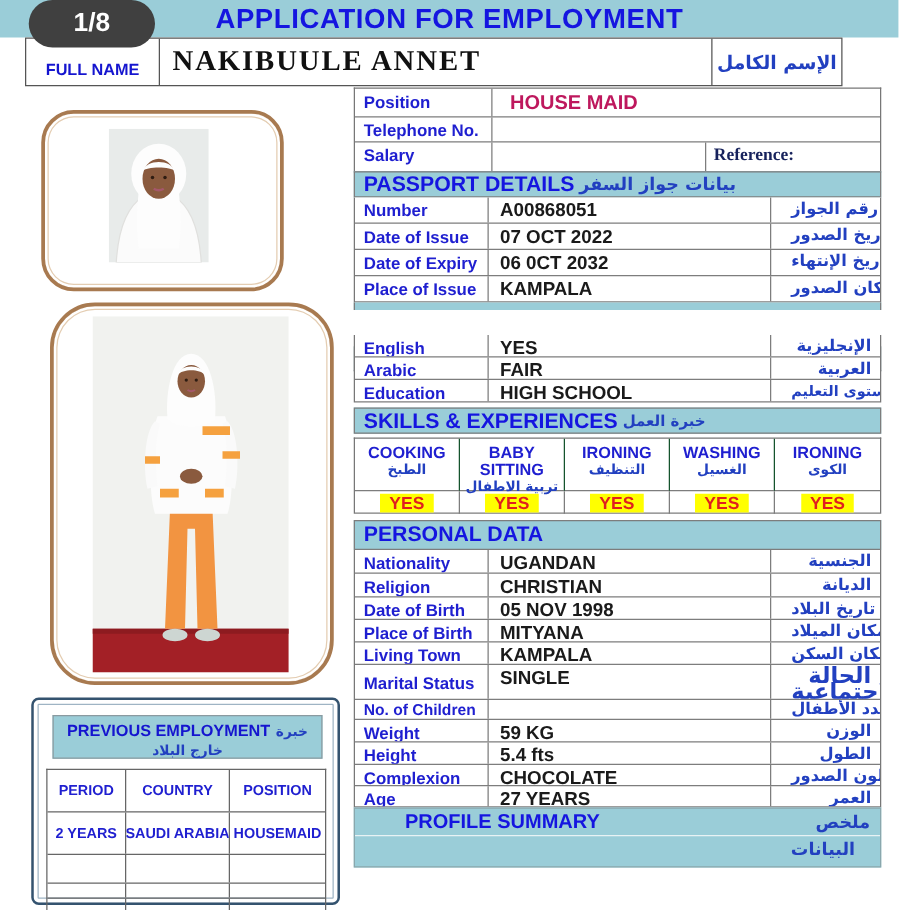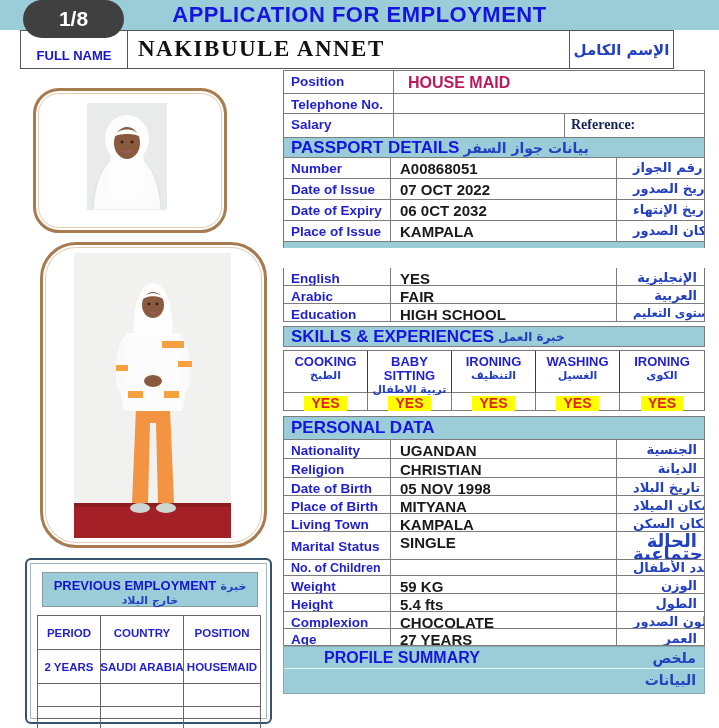--- a/index.html
+++ b/index.html
@@ -67,21 +67,21 @@
   .skill-v { border-right:1px solid #7d7d7d; border-bottom:1px solid #7d7d7d;
     text-align:center; height:18px; padding-top:1px; }
   .yes { display:inline-block; background:#ffff00; color:#e01f1f; font-weight:bold;
     font-size:14px; line-height:15px; padding:0 7px; }
 
   
   #profile-band { left:283px; top:646px; width:422px; background:#9acdd8;
     border:1px solid #8aa7ad; }
   #profile-band .line1 { display:flex; justify-content:space-between; align-items:center;
     height:22px; border-bottom:1px solid #e8f2f4; padding:0 8px 0 40px; }
-  #profile-band .line2 { height:24px; text-align:right; padding:2px 8px 0 0; }
+  #profile-band .line2 { height:24px; text-align:right; padding:2px 20px 0 0; }
   .ps-title { color:#1515e0; font-weight:bold; font-size:16px; }
   .ps-ar { color:#2240c0; font-weight:bold; font-size:14px;
     font-family:"DejaVu Sans", sans-serif; }
 
   
   .photo-frame { border:3px solid #a87a50; background:#fff;
     box-shadow:inset 0 0 0 2px #fff, inset 0 0 0 3px #e4cdb2; }
   #portrait-frame { left:33px; top:88px; width:194px; height:145px; border-radius:26px; }
   #fullbody-frame { left:40px; top:242px; width:227px; height:306px; border-radius:36px; }
 

